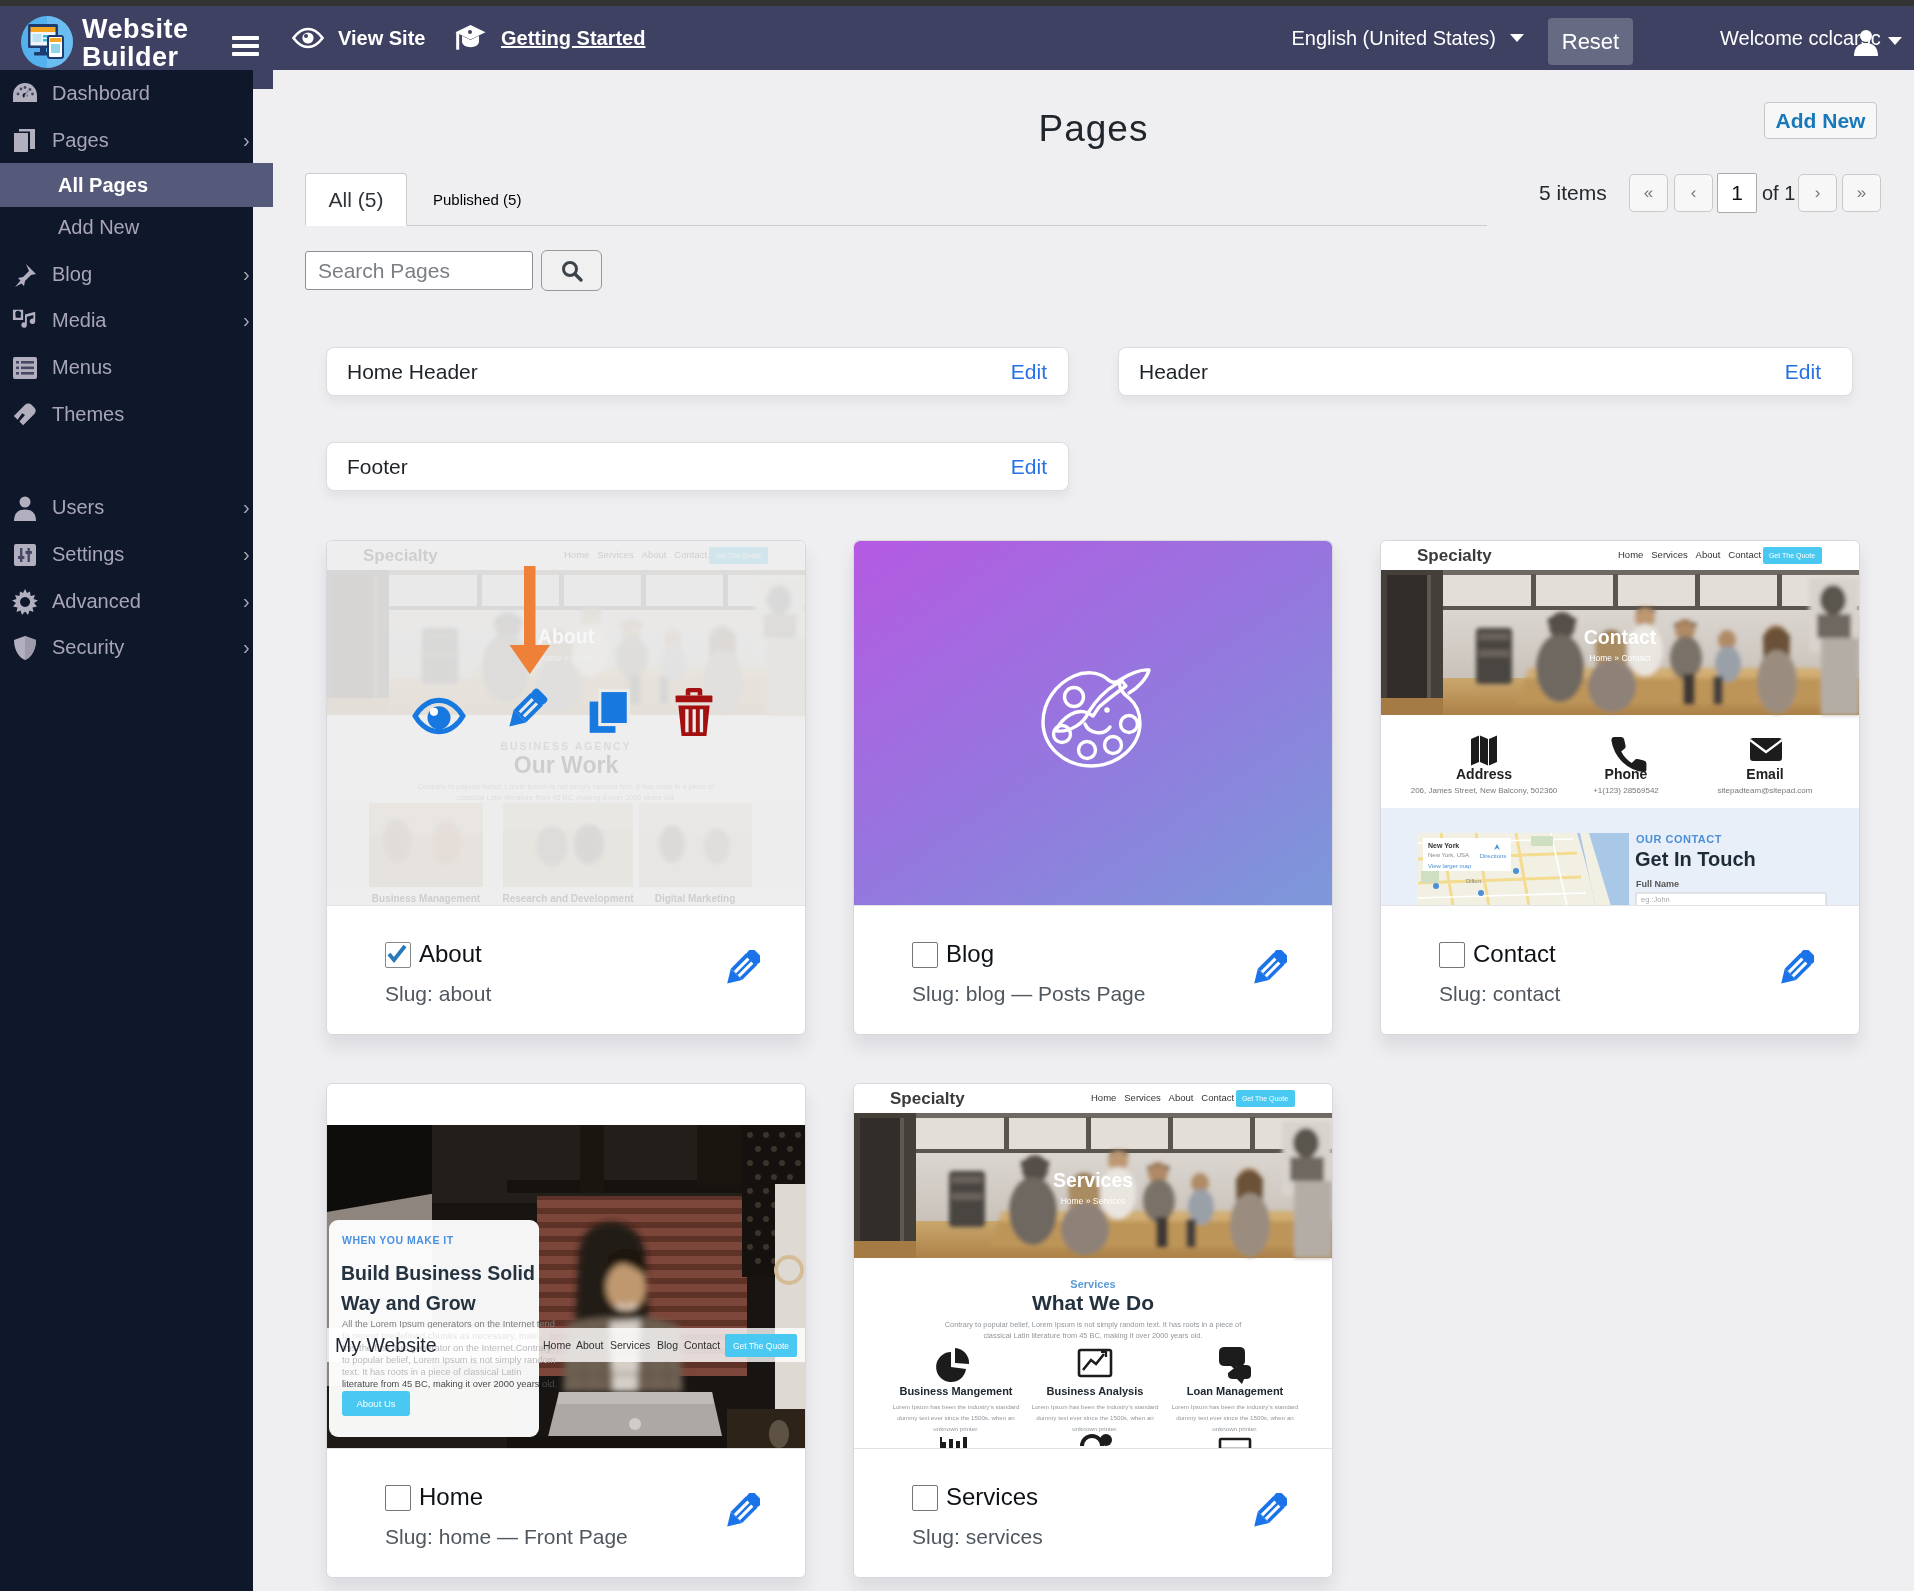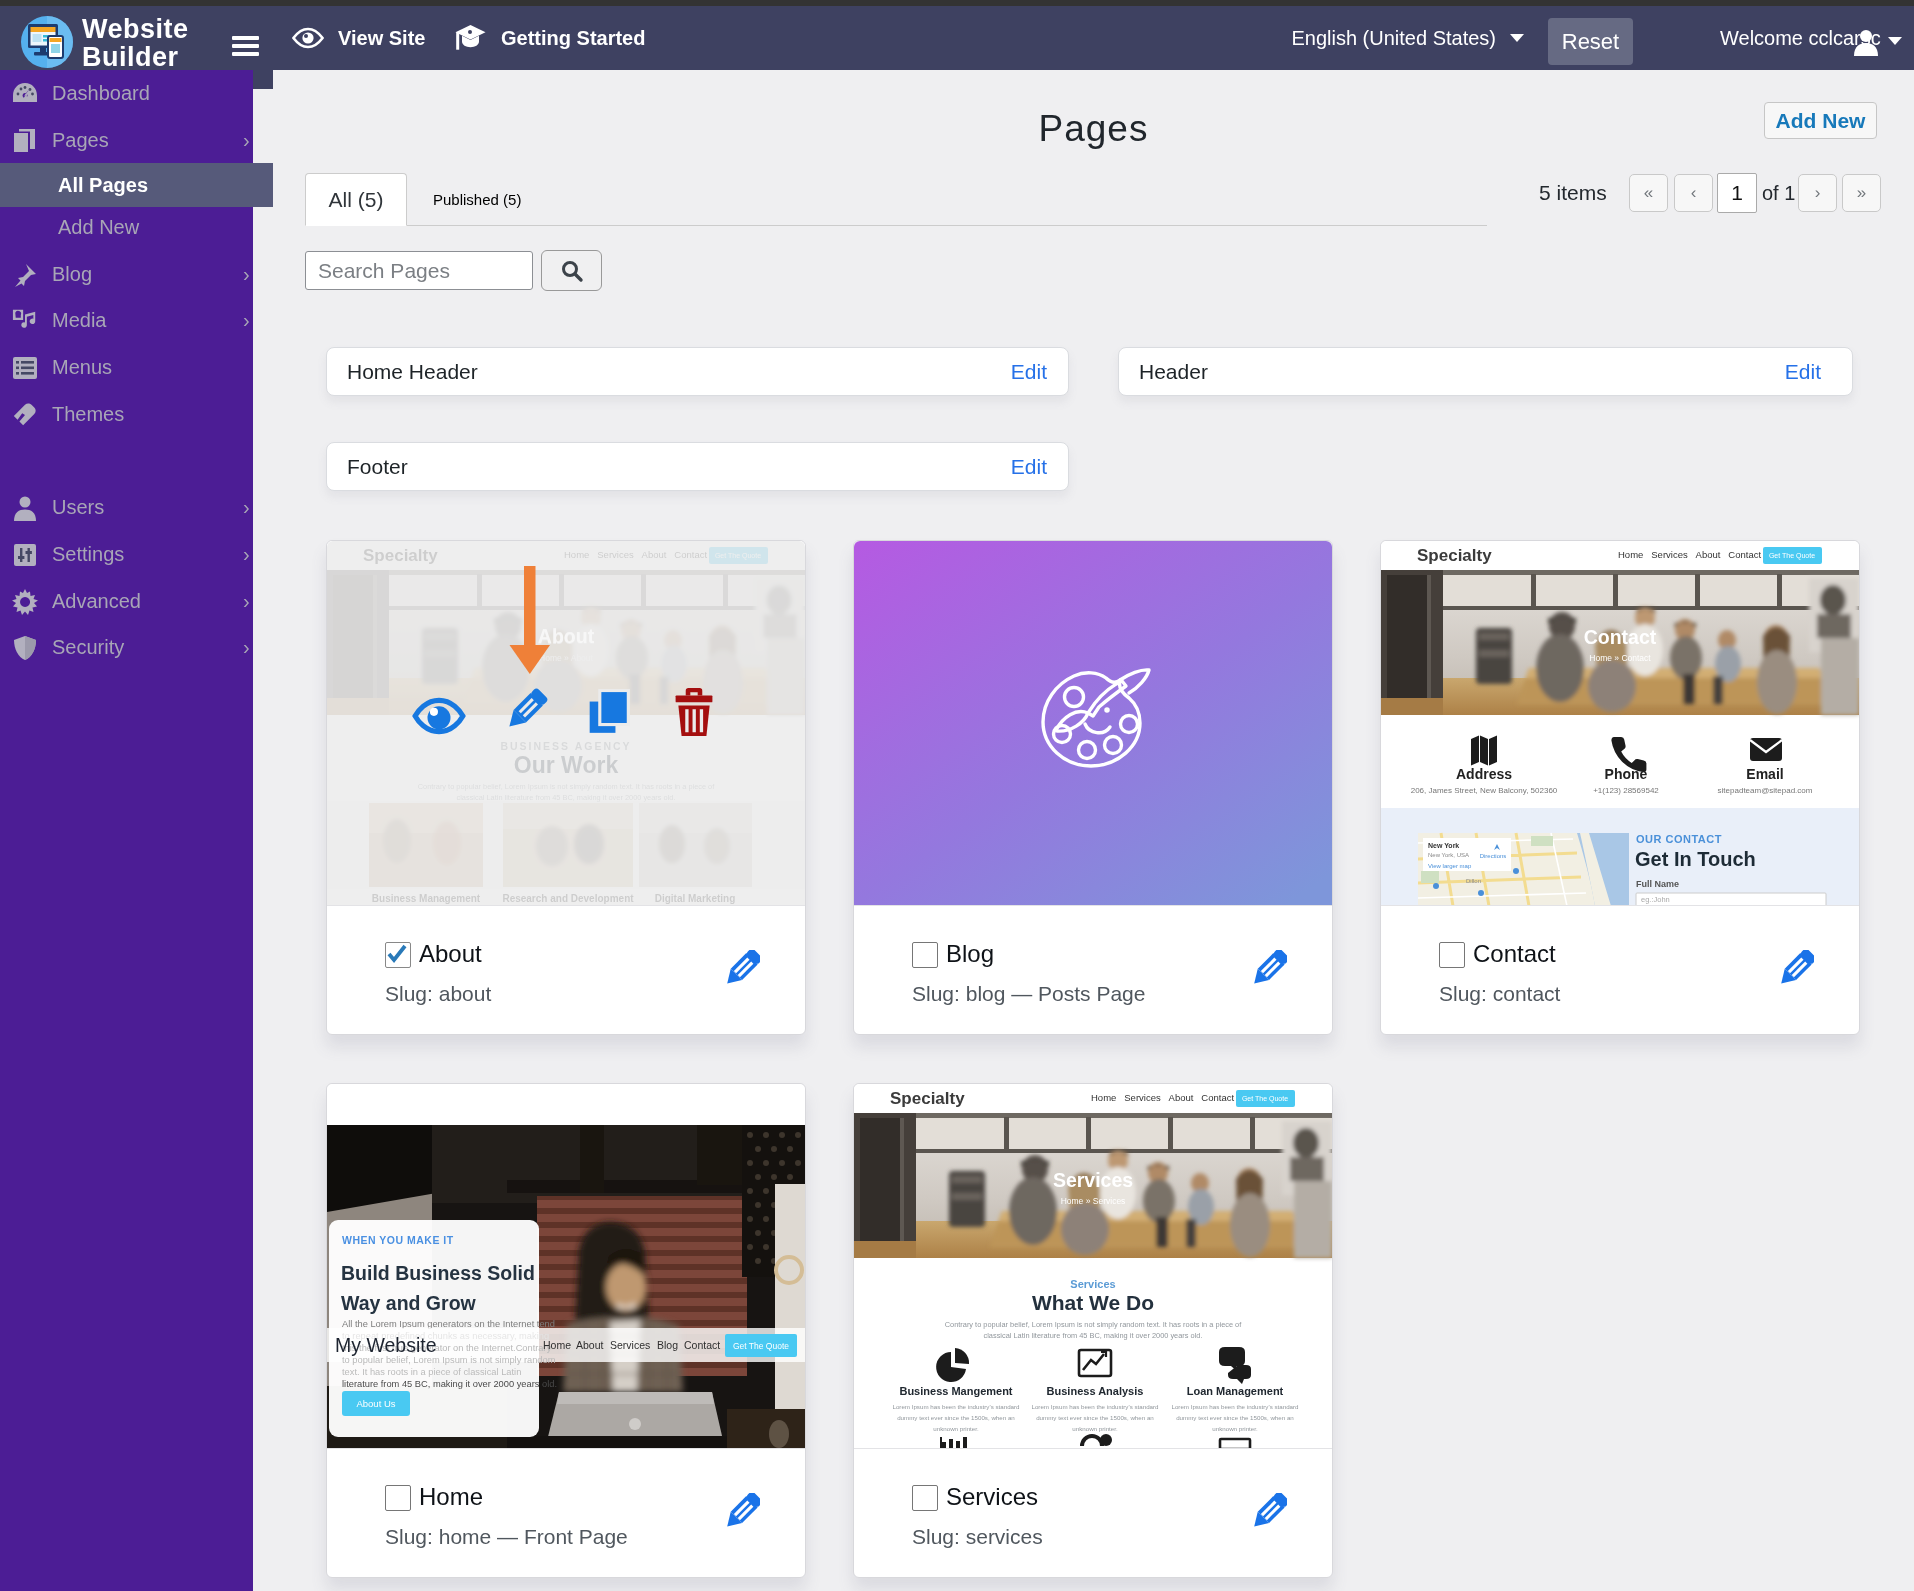--- a/index.html
+++ b/index.html
@@ -1,29 +1,29 @@
 <!DOCTYPE html>
 <html><head>
 <meta charset="utf-8">
 <style>
 * { margin:0; padding:0; box-sizing:border-box; }
 html,body { width:1914px; height:1591px; font-family:"Liberation Sans", sans-serif; background:#efeff1; overflow:hidden; }
 
 #topstrip { position:absolute; left:0; top:0; width:1914px; height:6px; background:#333333; }
 #header { position:absolute; left:0; top:6px; width:1914px; height:83px; background:#3e4161; color:#fff; }
-#sidebar { position:absolute; left:0; top:70px; width:253px; height:1521px; background:#4c1d95; }
+#sidebar { position:absolute; left:0; top:70px; width:253px; height:1521px; background:#0f172a; }
 #main { position:absolute; left:273px; top:70px; width:1641px; height:1521px; background:#efeff1; }
 
 #logo-circle { position:absolute; left:21px; top:9px; width:52px; height:54px; }
 #logo-text { position:absolute; left:82px; top:9px; font-size:27px; font-weight:600; line-height:28px; color:#fff; letter-spacing:0.5px; }
 #hamburger { position:absolute; left:232px; top:30px; width:27px; height:20px; }
 #hamburger div { height:4px; background:#fff; border-radius:1px; margin-bottom:4px; }
 .hrow { position:absolute; top:0; height:64px; display:flex; align-items:center; }
 #viewsite { left:292px; }
-#gettingstarted { left:453px; }
+#gettingstarted { left:453px;text-decoration:underline; }
 .hlabel { font-size:20px; font-weight:600; color:#fff; }
 #eng { position:absolute; right:390px; top:0; height:64px; display:flex; align-items:center; font-size:20px; font-weight:500; }
 #reset { position:absolute; left:1548px; top:12px; width:85px; height:47px; background:#666a83; border-radius:4px; color:#fff; font-size:22px; display:flex; align-items:center; justify-content:center; }
 #welcome { position:absolute; left:1720px; top:0; height:64px; display:flex; align-items:center; font-size:20px; font-weight:500; }
 #personicon { position:absolute; left:1853px; top:22px; }
 #hcaret { position:absolute; left:1888px; top:31px; width:0; height:0; border-left:7px solid transparent; border-right:7px solid transparent; border-top:8px solid #fff; }
 
 .sitem { position:absolute; left:0; width:273px; height:47px; display:flex; align-items:center; color:#a8a6b6; font-size:20px; }
 .sitem .sicon { position:absolute; left:12px; width:26px; height:26px; display:flex; align-items:center; justify-content:center; }
 .sitem .stext { position:absolute; left:52px; }

